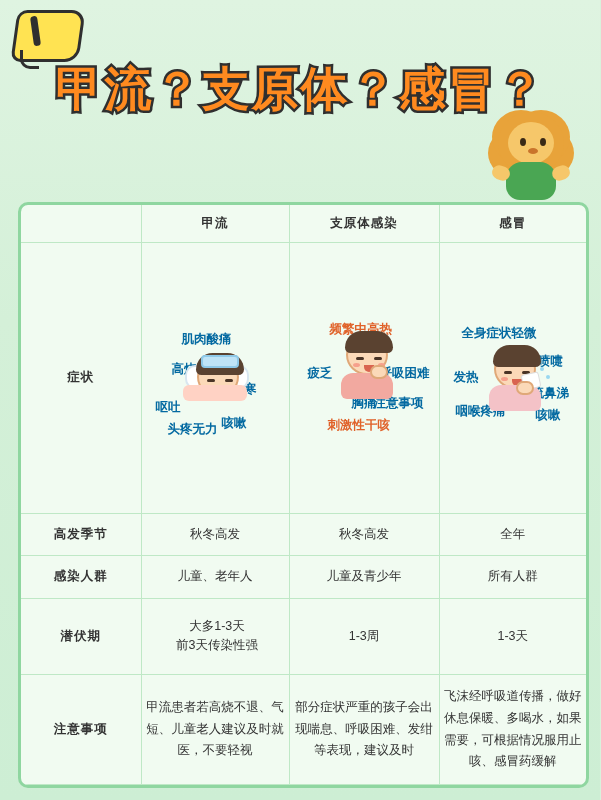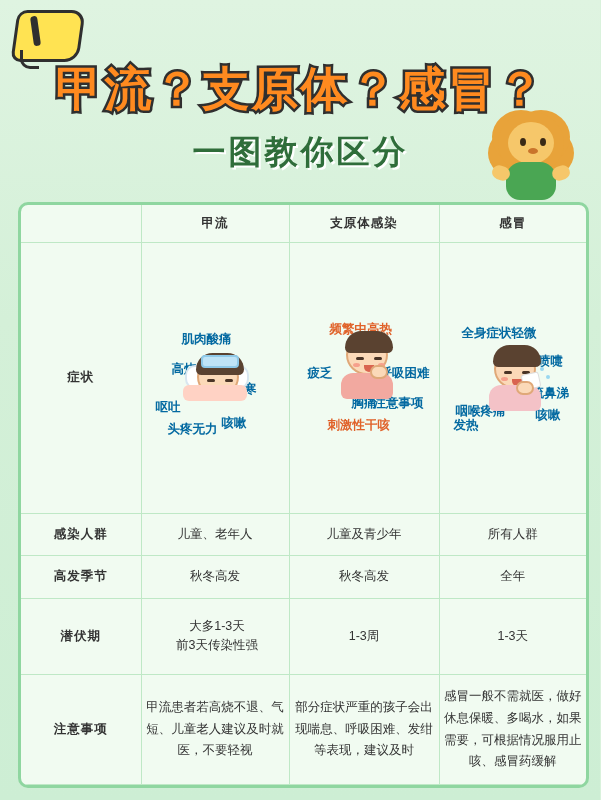--- a/index.html
+++ b/index.html
@@ -334,21 +334,20 @@
 
   <div class="header">
 
     <div class="megaphone">
       <div class="body"></div>
       <div class="bar"></div>
       <div class="handle"></div>
     </div>
 
     <div class="title-main">甲流？支原体？感冒？</div>
-    <div class="title-sub">一图教你区分</div>
 
     <div class="mascot">
       <div class="mane"></div>
       <div class="face"></div>
       <div class="eye l"></div>
       <div class="eye r"></div>
       <div class="nose"></div>
       <div class="body"></div>
       <div class="arm l"></div>
       <div class="arm r"></div>
@@ -421,21 +420,21 @@
               <div class="shirt" style="left:-5px; top:38px; background:#f2a9a0;"></div>
               <div class="hand" style="left:24px; top:30px;"></div>
             </div>
           </div>
         </td>
 
         <td>
           <div class="sym">
             <div class="lbl" style="left:18px; top:22px;">全身症状轻微</div>
             <div class="lbl" style="left:82px; top:50px;">打喷嚏</div>
-            <div class="lbl" style="left:10px; top:66px;margin-top:48px;">发热</div>
+            <div class="lbl" style="left:10px; top:66px;">发热</div>
             <div class="lbl" style="left:88px; top:82px;">流鼻涕</div>
             <div class="lbl" style="left:12px; top:100px;">咽喉疼痛</div>
             <div class="lbl" style="left:92px; top:104px;">咳嗽</div>
 
             <div class="person" style="left:50px; top:46px;">
               <div class="head" style="position:absolute; left:0; top:0;">
                 <div class="hair"></div>
                 <div class="eye2 l"></div>
                 <div class="eye2 r"></div>
                 <div class="cheek l"></div>
@@ -447,44 +446,44 @@
               <div class="hand" style="left:22px; top:32px;"></div>
               <div class="sneeze" style="left:46px; top:18px;"></div>
               <div class="sneeze" style="left:52px; top:26px;"></div>
             </div>
           </div>
         </td>
       </tr>
 
 
       <tr>
+        <td class="rowhead">高发季节</td>
+        <td class="cell-lines">秋冬高发</td>
+        <td class="cell-lines">秋冬高发</td>
+        <td class="cell-lines">全年</td>
+      </tr>
+
+      <tr>
         <td class="rowhead">感染人群</td>
         <td class="cell-lines">儿童、老年人</td>
         <td class="cell-lines">儿童及青少年</td>
         <td class="cell-lines">所有人群</td>
-      </tr>
-
-      <tr>
-        <td class="rowhead">高发季节</td>
-        <td class="cell-lines">秋冬高发</td>
-        <td class="cell-lines">秋冬高发</td>
-        <td class="cell-lines">全年</td>
       </tr>
 
       <tr>
         <td class="rowhead">潜伏期</td>
         <td class="cell-lines" style="white-space:pre-line;padding-left:8px;">大多1-3天
 前3天传染性强</td>
         <td class="cell-lines">1-3周</td>
         <td class="cell-lines">1-3天</td>
       </tr>
 
 
       <tr style="height:110px;">
         <td class="rowhead">注意事项</td>
         <td class="cell-note">甲流患者若高烧不退、气短、儿童老人建议及时就医，不要轻视</td>
         <td class="cell-note">部分症状严重的孩子会出现喘息、呼吸困难、发绀等表现，建议及时</td>
-        <td class="cell-note">感冒一般不需就医，做好休息保暖、多喝水，如果需要，可根据情况服用止咳、感冒药缓解</td>
+        <td class="cell-note">飞沫经呼吸道传播，做好休息保暖、多喝水，如果需要，可根据情况服用止咳、感冒药缓解</td>
       </tr>
     </tbody>
       </table>
   </div>
 </div>
 
 </body></html>

